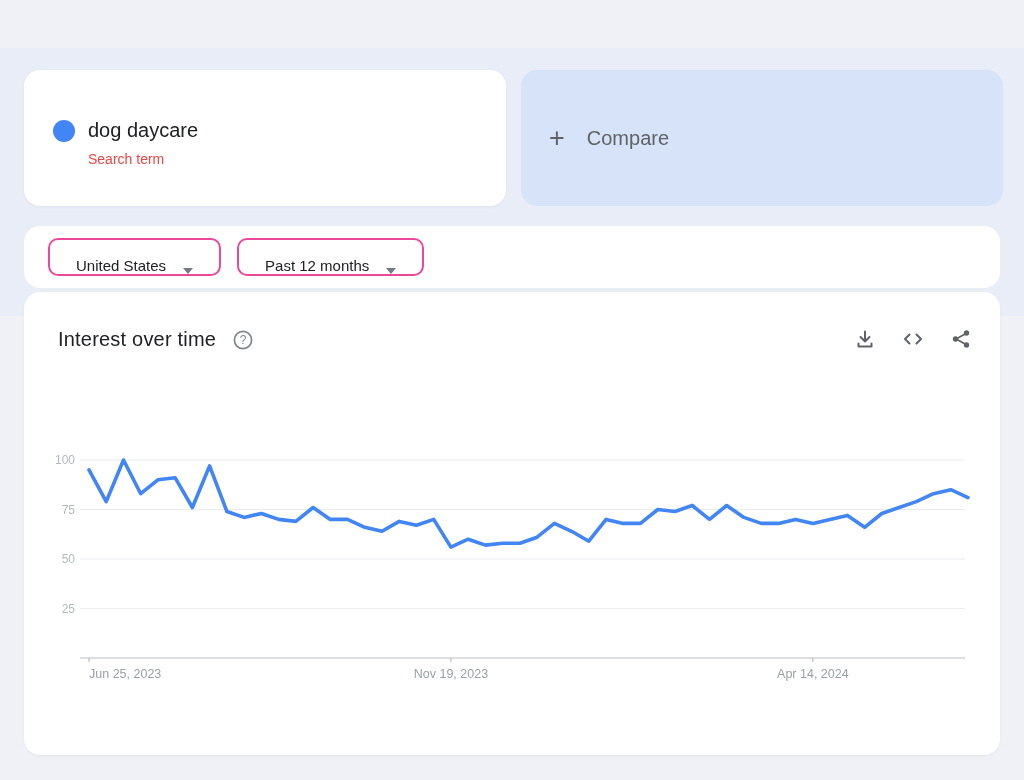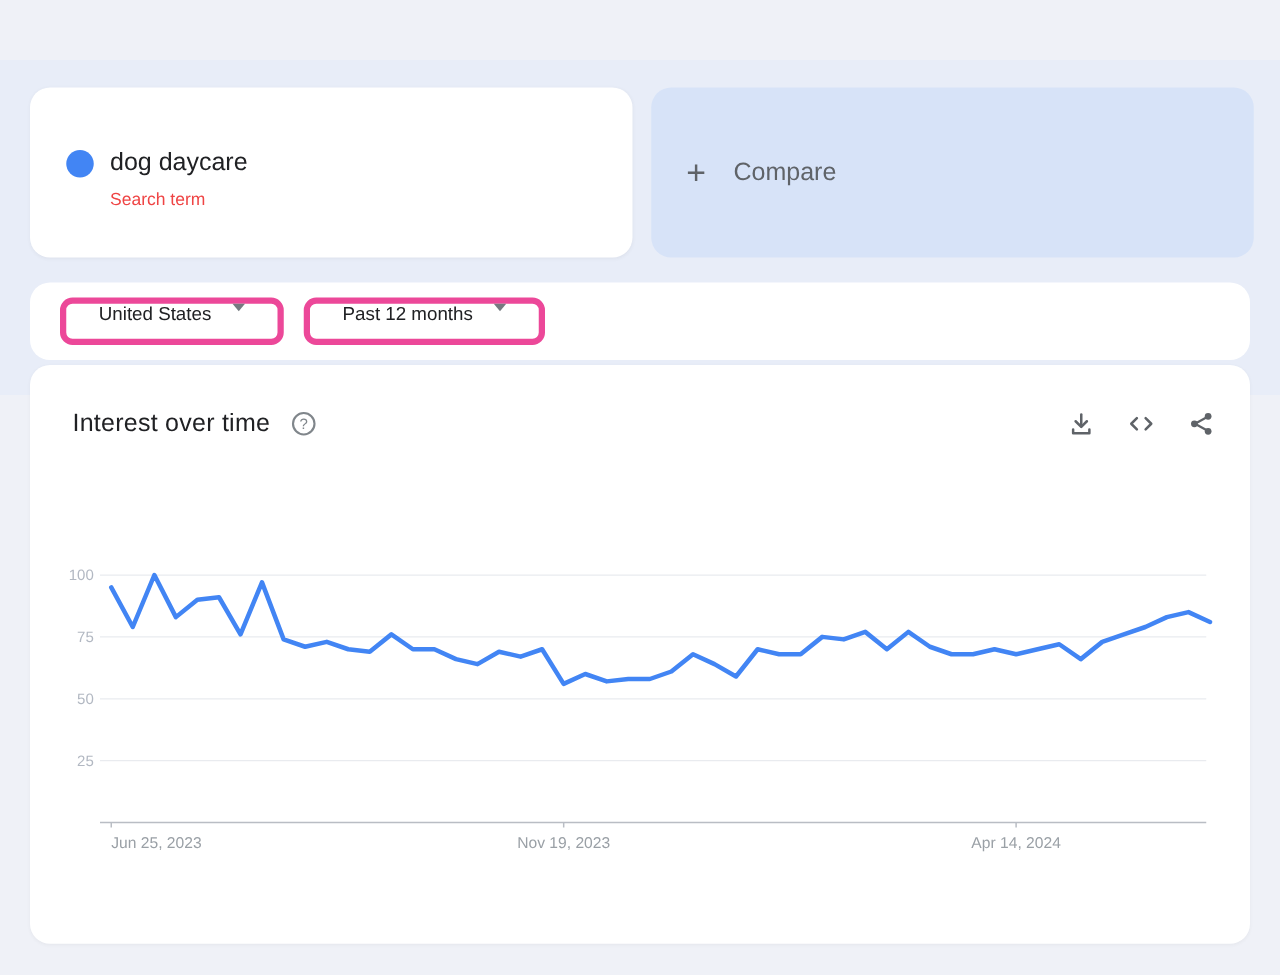--- a/index.html
+++ b/index.html
@@ -45,35 +45,35 @@
   }
   .plus-glyph { font-size:27px; color:#5f6368; font-weight:400; line-height:28px; }
   .compare-label { font-size:20px; color:#5f6368;text-align:center; }
 
   .filter-bar {
     position:absolute; left:24px; top:178px; width:976px; height:62px;
     background:#ffffff; border-radius:16px;
     display:flex; align-items:center; gap:16px; padding-left:24px;
   }
   .pill {
-    height:38px; border:5px solid #ec4899; border-radius:10px; background:#fff;
-    display:flex; align-items:flex-start; gap:17px; padding:0 26px;
+    height:38px; border:2px solid #ec4899; border-radius:10px; background:#fff;
+    display:flex; align-items:flex-end; gap:17px; padding:0 26px;
     cursor:pointer;
   }
   .pill-label { font-size:15px; color:#202124; white-space:nowrap; }
   .caret {
     width:0; height:0; border-left:5px solid transparent; border-right:5px solid transparent;
     border-top:6px solid #757a80;
   }
 
   .chart-card {
     left:24px; top:292px; width:976px; height:463px; background:#ffffff;
   }
   .chart-header {
-    position:absolute; left:34px; top:36px; display:flex; align-items:flex-start; gap:16px;
+    position:absolute; left:34px; top:36px; display:flex; align-items:flex-end; gap:16px;
   }
   .chart-title { font-size:20px; color:#202124; letter-spacing:0.2px; }
   .help-btn { display:flex; align-items:center; cursor:pointer; }
   .header-icons {
     position:absolute; right:28px; top:36px; display:flex; align-items:center; gap:26px;
   }
   .icon-btn { width:22px; height:22px; cursor:pointer; display:flex; align-items:center; justify-content:center; }
   .trend-svg { position:absolute; left:0; top:148px; }
 </style>
 </head>

